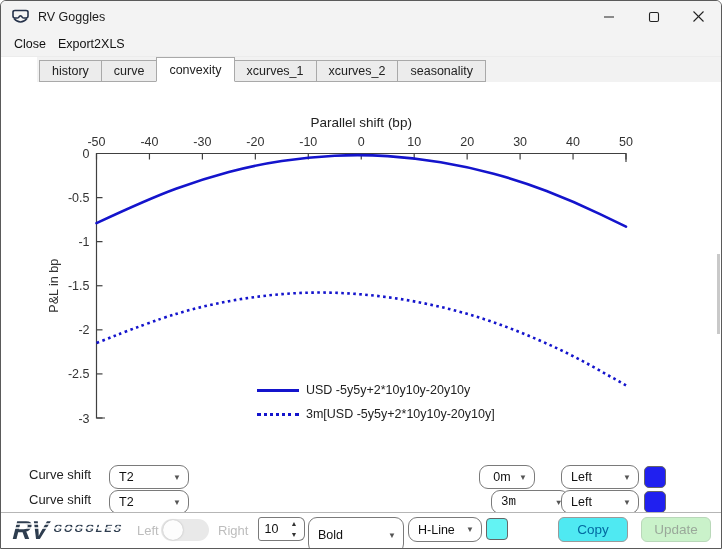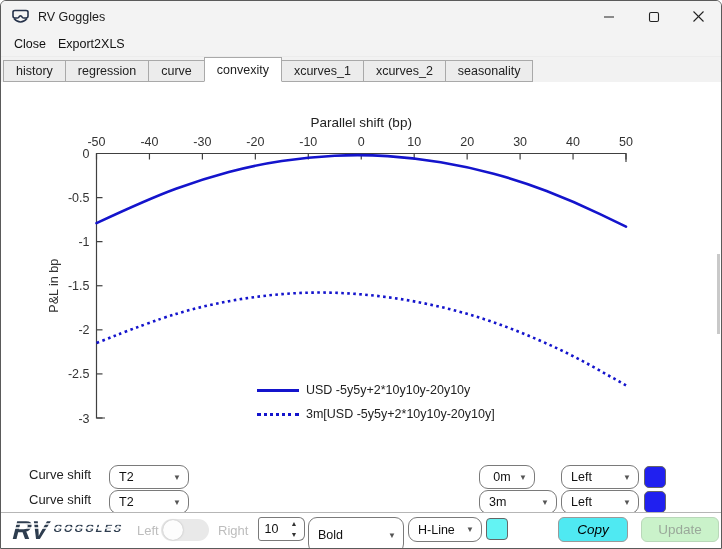--- a/index.html
+++ b/index.html
@@ -9,21 +9,21 @@
   .titlebar{height:31px;background:#f3f3f3;display:flex;align-items:center;}
   .app-icon{margin:0 8px 0 10px;display:flex;align-items:center;}
   .title-text{font-size:12.5px;color:#1a1a1a;}
   .win-controls{margin-left:auto;display:flex;height:31px;}
   .win-btn{width:45px;height:31px;display:flex;align-items:center;justify-content:center;background:transparent;border:none;}
   
   .menubar{height:24px;background:#f3f3f3;display:flex;align-items:center;gap:12px;padding-left:13px;
            border-bottom:1px solid #ececec;}
   .menu-item{font-size:12.5px;color:#111;}
   
-  .tabbar{height:25px;background:#f2f2f2;display:flex;align-items:flex-end;padding-left:2px;}
+  .tabbar{height:25px;background:#f2f2f2;display:flex;align-items:flex-end;padding-left:2px;margin-left:36px;}
   .tab{box-sizing:border-box;height:22px;line-height:20px;padding:0 12px;font-size:12.5px;color:#222;
        background:#ececec;border:1px solid #a9a9a9;margin-right:-1px;}
   .tab.active{background:#ffffff;height:25px;line-height:24px;border-bottom:1px solid #ffffff;z-index:2;position:relative;}
   
   #chart{position:absolute;left:0;top:80px;}
   .legend{position:absolute;left:256px;top:381px;display:flex;flex-direction:column;gap:8px;}
   .legend-row{display:flex;align-items:center;height:16px;}
   .legend-line{width:42px;height:0;border-top:3px solid #1414cc;margin-right:7px;}
   .legend-line.dotted{border-top-style:dotted;}
   .legend-label{font-size:12.5px;color:#222;}
@@ -41,22 +41,22 @@
   .toggle-label{position:absolute;top:10px;font-size:13px;color:#bdbdbd;}
   .toggle{position:absolute;left:160px;top:6px;width:48px;height:22px;border-radius:11px;background:#e9e9e9;}
   .toggle-knob{position:absolute;left:2px;top:1px;width:20px;height:20px;border-radius:50%;background:#fdfdfd;box-shadow:0 0 2px rgba(0,0,0,.25);}
   .spin-box{position:absolute;left:257px;top:4px;width:27px;height:24px;box-sizing:border-box;border:1px solid #7a7a7a;
             border-radius:3px 0 0 3px;background:#fff;display:flex;align-items:center;justify-content:center;font-size:12.5px;color:#111;}
   .spin-arrows{position:absolute;left:283px;top:4px;width:21px;height:24px;box-sizing:border-box;border:1px solid #7a7a7a;border-left:none;
                border-radius:0 6px 6px 0;background:#fff;display:flex;flex-direction:column;}
   .spin-arrows span{flex:1;display:flex;align-items:center;justify-content:center;font-size:7px;color:#333;}
   .btn{position:absolute;box-sizing:border-box;height:25px;border-radius:6px;border:1px solid #9a9a9a;
        display:flex;align-items:center;justify-content:center;font-size:13.5px;}
-  .btn-copy{left:557px;top:4px;width:70px;background:#4fe9f2;color:#000000;font-style:italic;}
-  .btn-update{left:640px;top:4px;width:78px;background:#caf2ca;color:#9aa89a;border-color:#b9d8b9;}
+  .btn-copy{left:557px;top:4px;width:70px;background:#4fe9f2;color:#0369a1;}
+  .btn-update{left:640px;top:4px;width:70px;background:#caf2ca;color:#9aa89a;border-color:#b9d8b9;}
   .footer-swatch{position:absolute;left:485px;top:5px;width:22px;height:22px;box-sizing:border-box;
                  border:1px solid #666;border-radius:4px;background:#63f3f3;}
   .scrollbar-thumb{position:absolute;right:1px;top:253px;width:3px;height:80px;background:#c9c9c9;}
 </style>
 </head>
 <body>
 
 <div class="window">
 
   <div class="titlebar">
@@ -87,21 +87,20 @@
     </div>
   </div>
 
   <div class="menubar">
     <span class="menu-item">Close</span>
     <span class="menu-item">Export2XLS</span>
   </div>
 
   <div class="tabbar">
     <span class="tab">history</span>
-    <span class="tab">regression</span>
     <span class="tab">curve</span>
     <span class="tab active">convexity</span>
     <span class="tab">xcurves_1</span>
     <span class="tab">xcurves_2</span>
     <span class="tab">seasonality</span>
   </div>
 
   <svg id="chart" width="722" height="382">
       <path d="M 104 337 L 95.5 337 L 95.5 72.5 L 625 72.5 L 625 81" fill="none" stroke="#404040" stroke-width="1.2"></path>
       <line x1="95.5" y1="72.5" x2="95.5" y2="78.5" stroke="#404040" stroke-width="1.2"></line>
@@ -170,21 +169,21 @@
     <span class="dd-val">Left</span>
     <span class="dd-arrow">▼</span>
   </div>
   <span class="swatch" style="left: 643px; top: 465px; background: rgb(32, 32, 240);"></span>
 
   <span class="ctl-label" style="left:28px;top:491px;">Curve shift</span>
   <div class="dd" style="left:108px;top:489px;width:80px;">
     <span class="dd-val">T2</span>
     <span class="dd-arrow">▼</span>
   </div>
-  <div class="dd" style="left:478px;top:489px;width:78px;">
+  <div class="dd" style="left:490px;top:489px;width:78px;font-family:Liberation Mono, monospace;">
     <span class="dd-val">3m</span>
     <span class="dd-arrow">▼</span>
   </div>
   <div class="dd" style="left:560px;top:489px;width:78px;">
     <span class="dd-val">Left</span>
     <span class="dd-arrow">▼</span>
   </div>
   <span class="swatch" style="left: 643px; top: 490px; background: rgb(32, 32, 240);"></span>
 
   <span class="scrollbar-thumb"></span>

